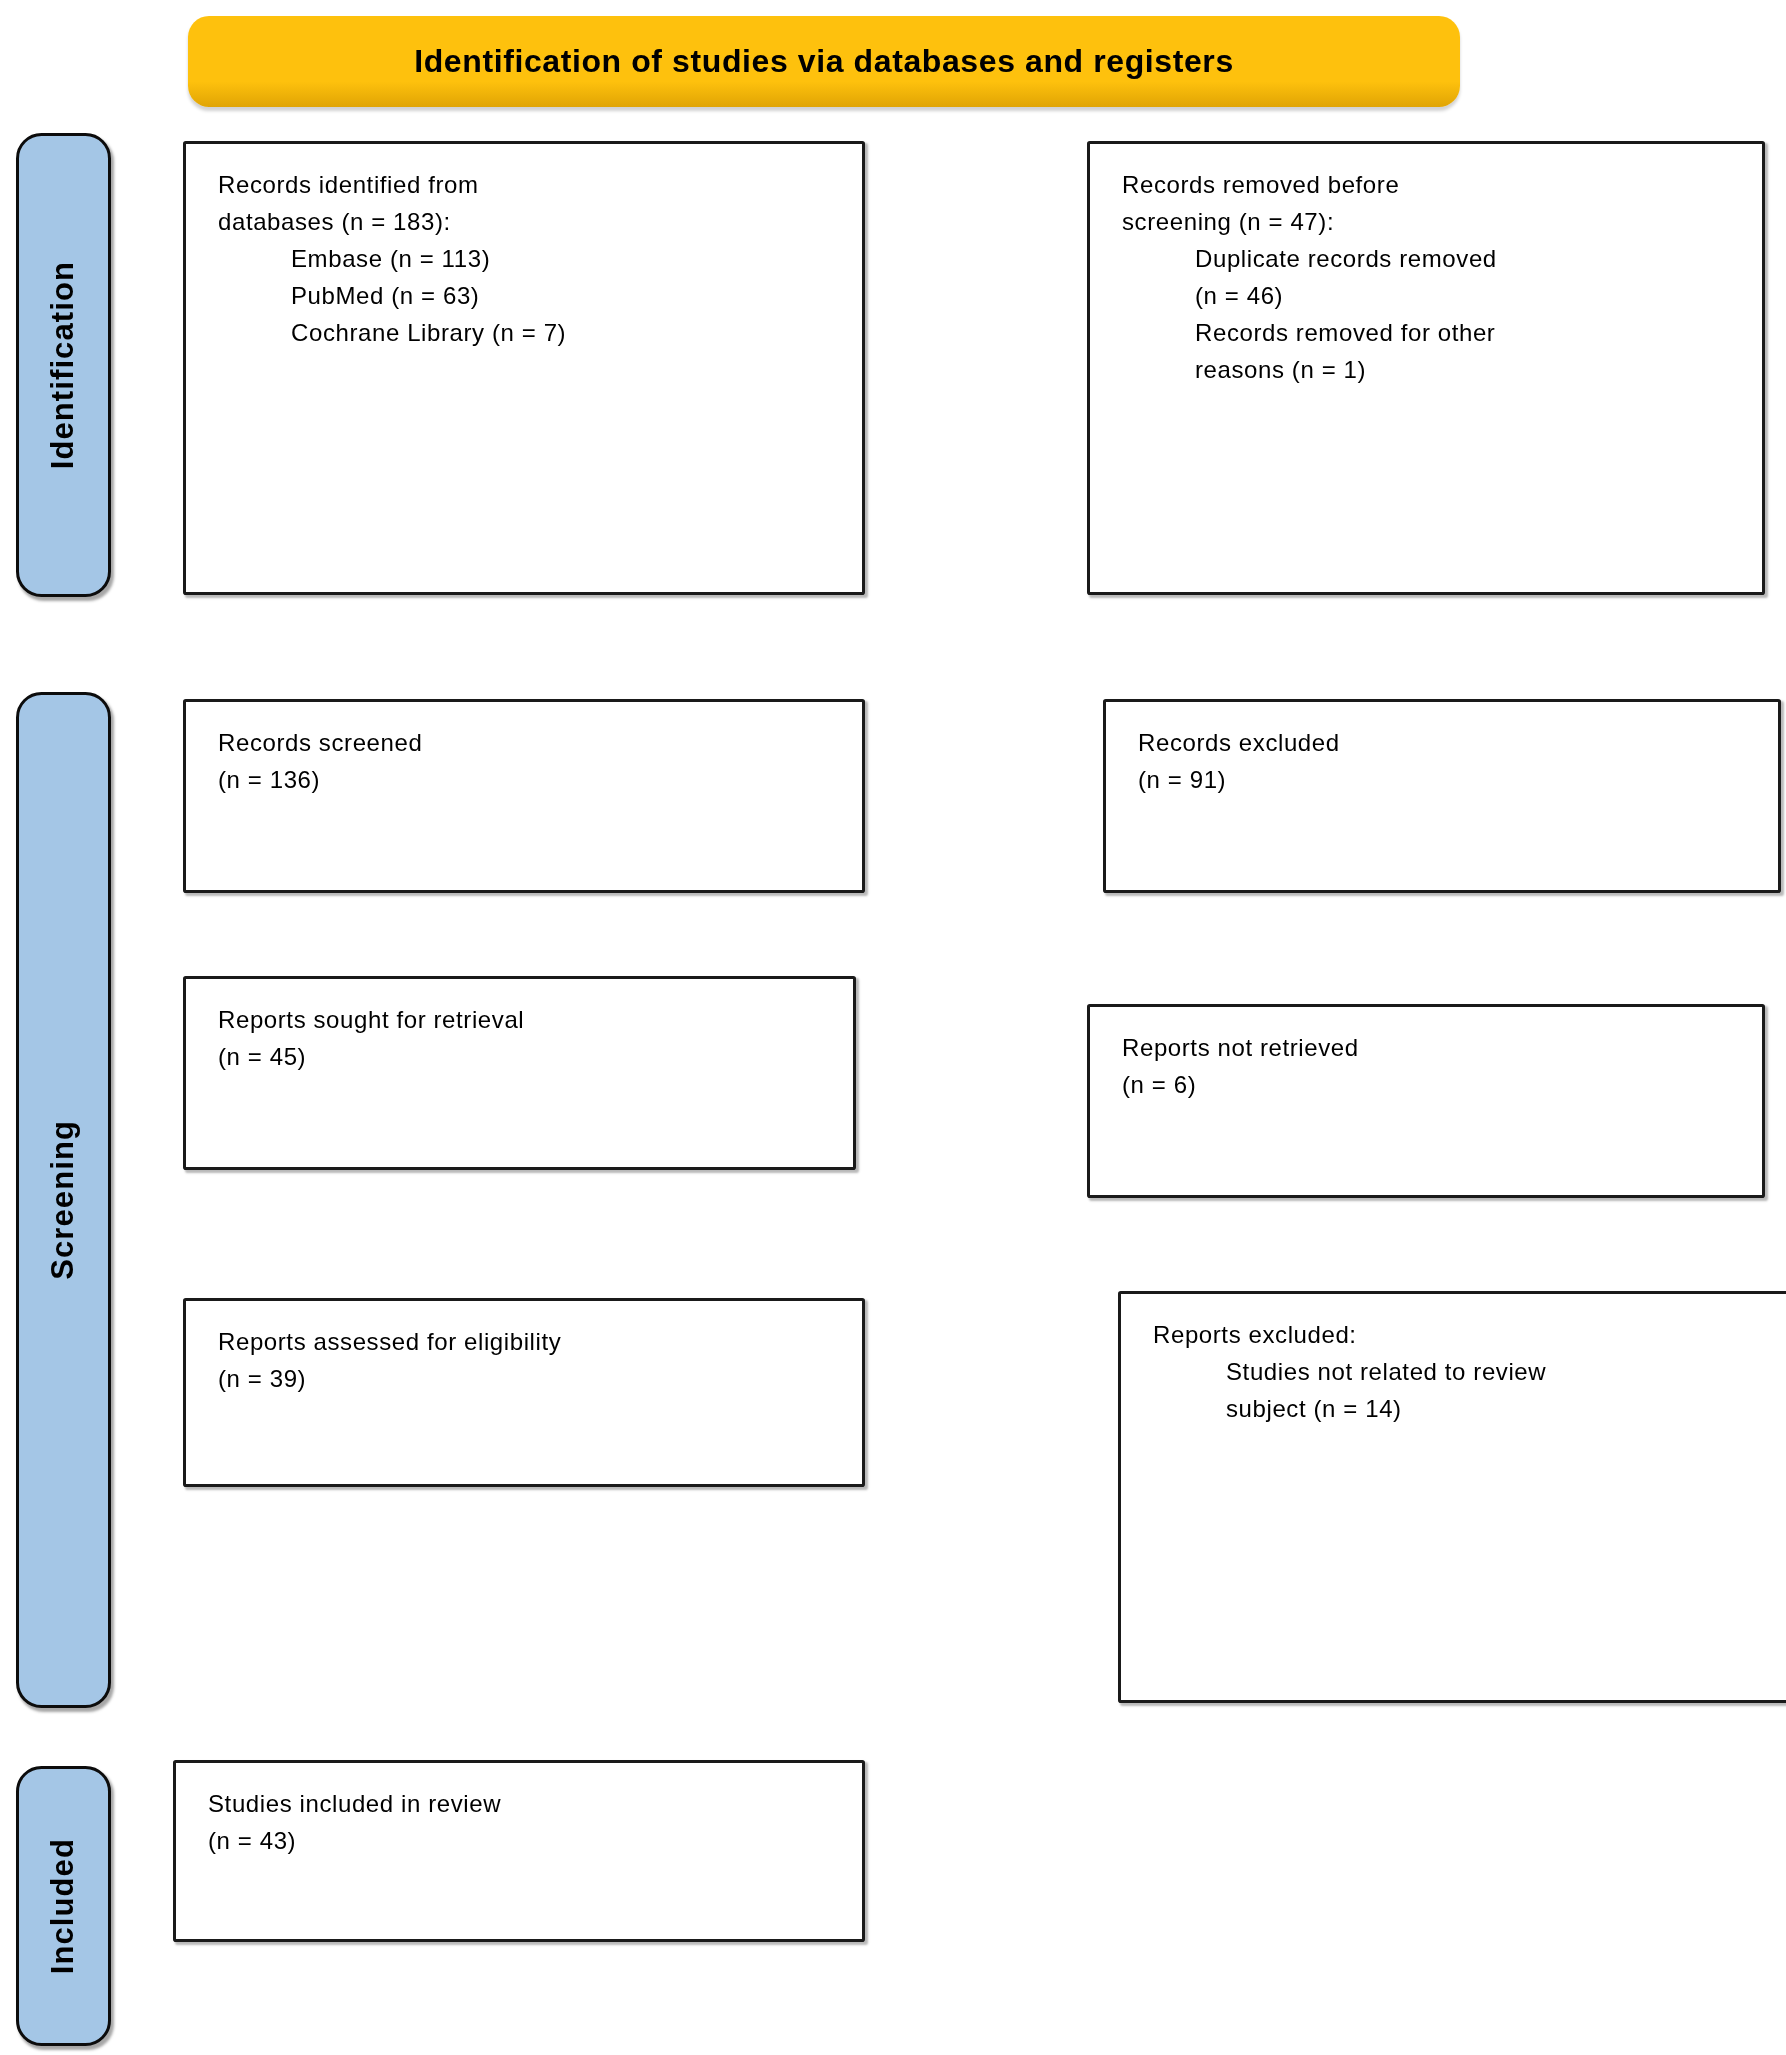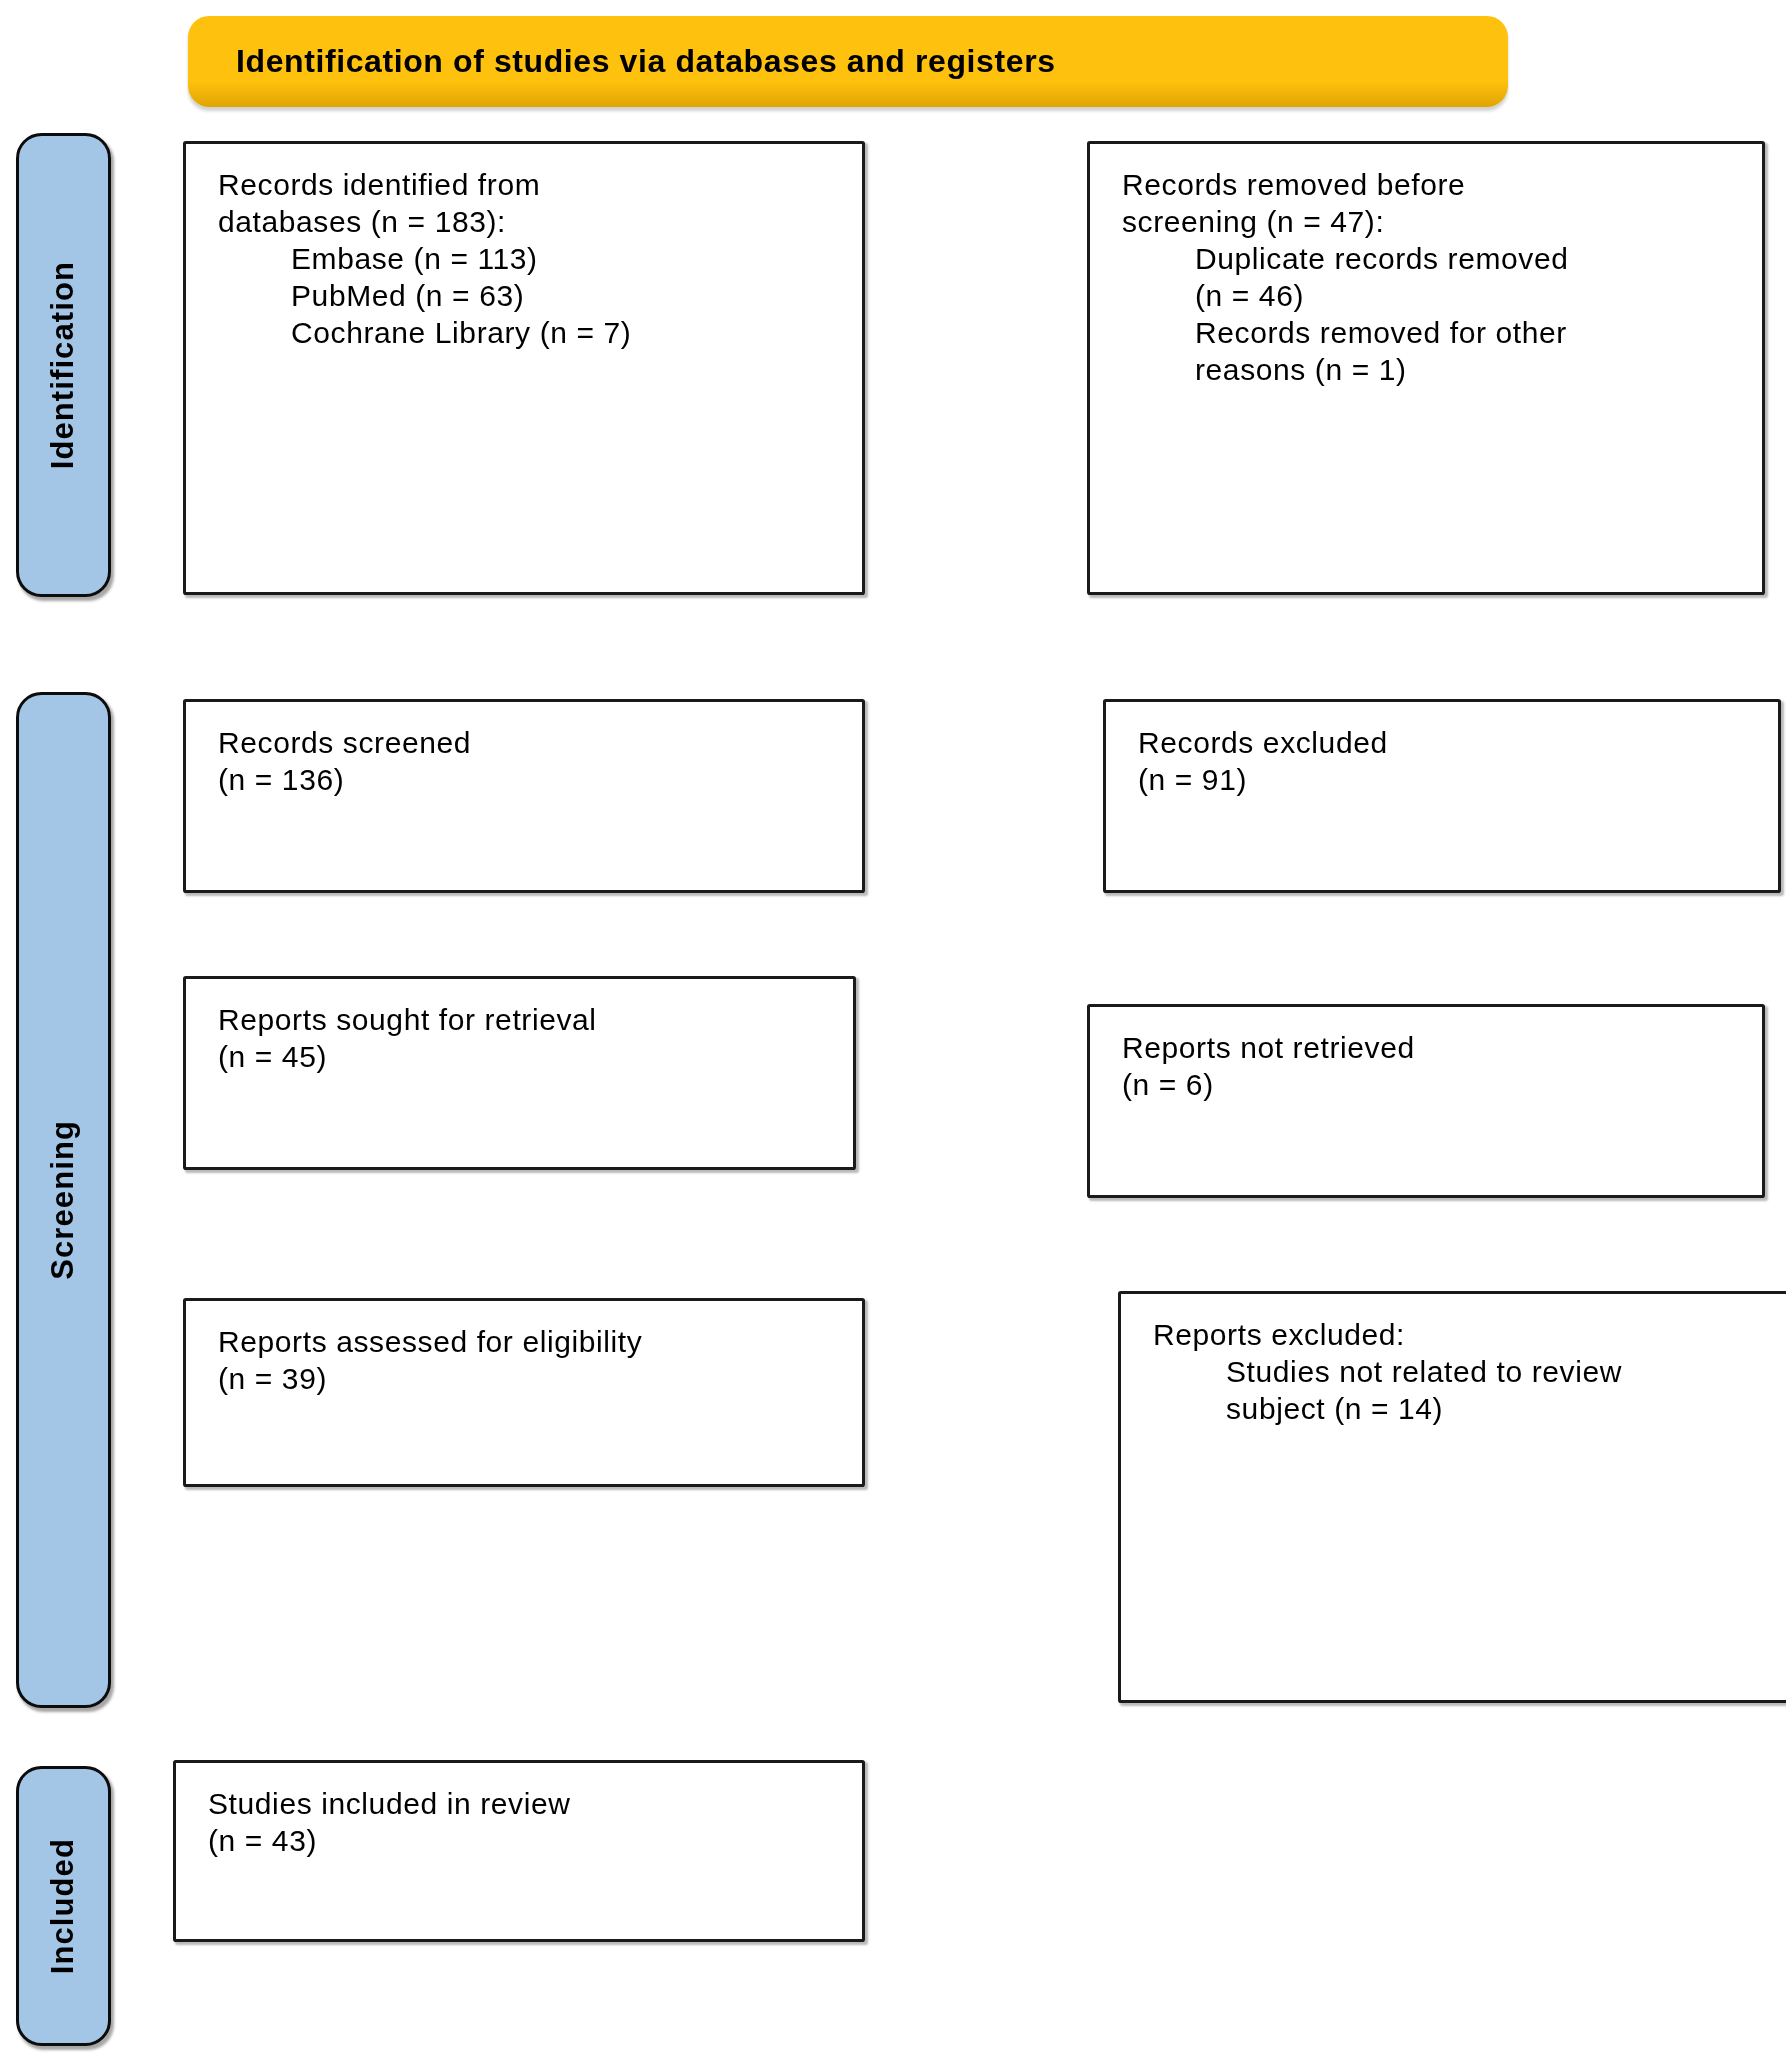--- a/index.html
+++ b/index.html
@@ -13,21 +13,21 @@
   }
 
   
   .header-banner {
     position: absolute;
     left: 188px; top: 15.5px;
     width: 1272px; height: 91px;
     background: linear-gradient(180deg, var(--header-bg) 0%, var(--header-bg) 72%, var(--header-bg-dark) 100%);
     border-radius: 21px;
     box-shadow: 0 3.9px 3.3px rgba(0,0,0,0.18);
-    display: flex; align-items: center;  padding-left: 48px;
+    display: flex; align-items: center; justify-content: center;
   }
   .header-banner .title {
     font-size: 32px;
     font-weight: bold;
     letter-spacing: 0.6px;
   }
 
   
   .stage {
     position: absolute;
@@ -57,21 +57,21 @@
     position: absolute;
     background: #ffffff;
     border: 3.3px solid #1a1a1a;
     border-radius: 2.8px;
     box-shadow: 2.2px 2.8px 2.2px rgba(0,0,0,0.28);
     box-sizing: border-box;
     padding: 22px 25px 16.6px 32px;
     overflow: hidden;
   }
   .flowbox .line {
-    font-size: 30px;
+    font-size: 24px;
     line-height: 37px;
     letter-spacing: 0.6px;
     white-space: nowrap;
   }
   .flowbox .ind1 { padding-left: 73px; }
 
   .box-records-identified   { left: 183px;  top: 141px;  width: 682px; height: 454px; }
   .box-records-removed      { left: 1087px; top: 141px;  width: 678px; height: 454px; }
   .box-records-screened     { left: 183px;  top: 699px; width: 682px; height: 194px; }
   .box-records-excluded     { left: 1087px; top: 699px; width: 678px; height: 194px; margin-left: 16px; }

